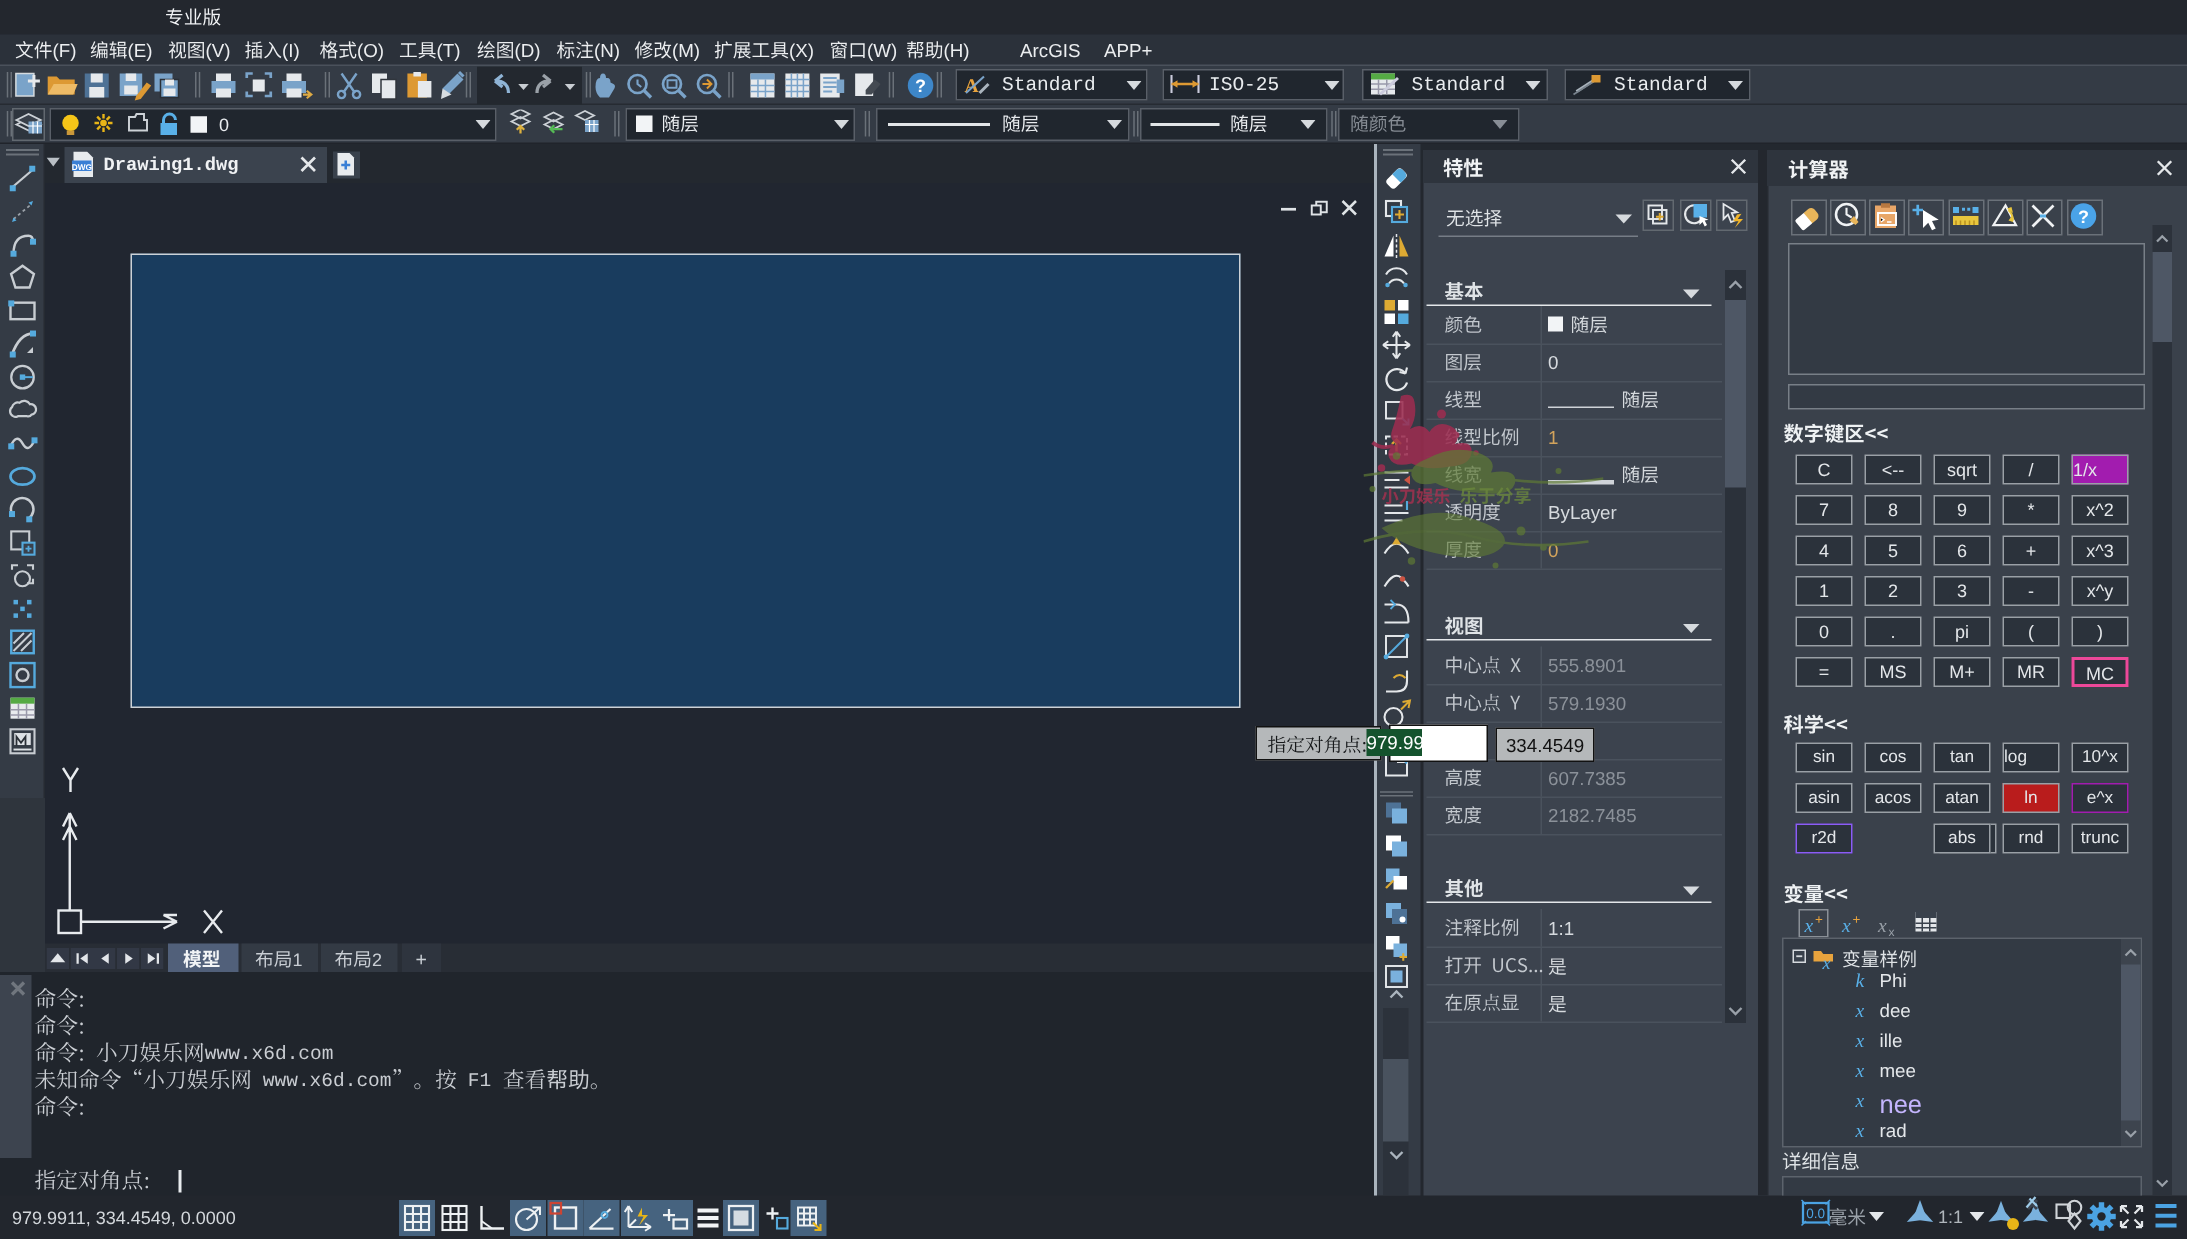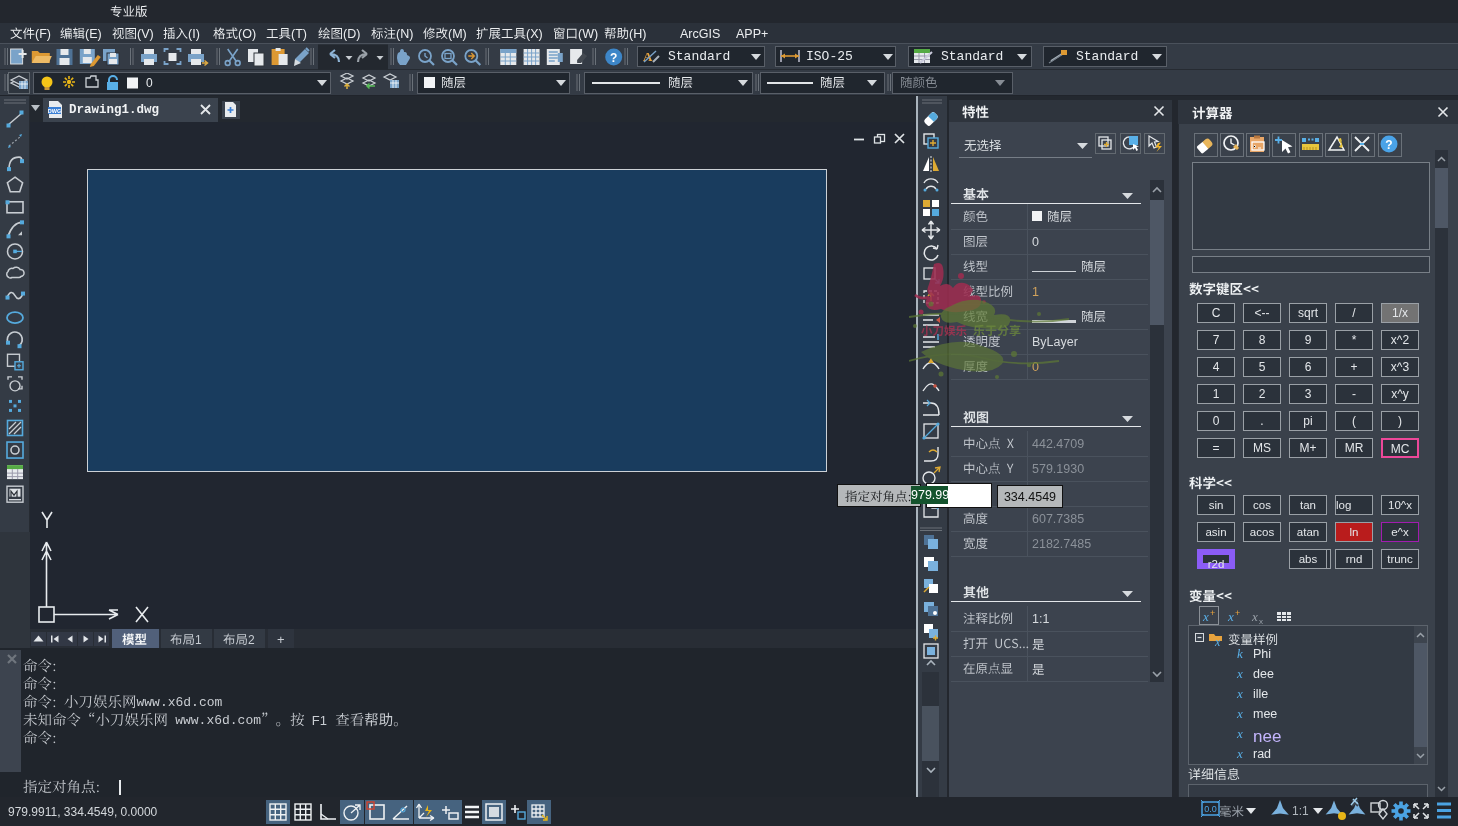--- a/index.html
+++ b/index.html
@@ -412,21 +412,21 @@
     <div class="ab" style="left:248px;top:633px;font-size:12px;color:#c9ced4">2</div>
     <div class="ab" style="left:268px;top:629px;width:26px;height:19px;background:#2e343e"></div>
     <div class="ab" style="left:277px;top:632px;font-size:13px;color:#c9ced4">+</div>
     <div class="ab" style="left:0;top:648px;width:916px;height:149px;background:#20252c"></div>
     <div class="ab" style="left:0;top:650px;width:21px;height:122px;background:#3d444f"></div>
     <svg class="ab" style="left:7px;top:654px" width="10" height="10" viewBox="0 0 10 10">
       <path d="M1 1 L9 9 M9 1 L1 9" stroke="#70767e" stroke-width="2.2"></path>
     </svg>
     <div class="ab" style="left:136.5px;top:695px;font-size:13px;color:#c9cdd2;font-family:'Liberation Mono',monospace">www.x6d.com</div>
     <div class="ab" style="left:175.2px;top:713px;font-size:13px;color:#c9cdd2;font-family:'Liberation Mono',monospace">www.x6d.com</div>
-    <div class="ab" style="left:311.8px;top:713px;font-size:13px;color:#c9cdd2;font-family:Liberation Sans, sans-serif">F1 </div>
+    <div class="ab" style="left:311.8px;top:713px;font-size:13px;color:#c9cdd2;font-family:Liberation Mono, monospace">F1 </div>
     <div class="ab" style="left:119px;top:780px;width:1.6px;height:15px;background:#e8ebee"></div>
     <div class="ab" style="left:0;top:797px;width:1458px;height:29px;background:#22262d"></div>
     <div class="ab" style="left:8px;top:805px;font-size:12px;color:#d3d7db">979.9911, 334.4549, 0.0000</div>
     <svg class="ab" style="left:0;top:0" width="620" height="826" viewBox="0 0 620 826">
       <rect x="266" y="800" width="24" height="24" fill="#46637f"></rect>
       <g transform="translate(278,812)">
         <g stroke="#eef1f3" stroke-width="1.4" fill="none">
           <rect x="-8" y="-8" width="16" height="16"></rect>
           <path d="M-8 -2.7 h16 M-8 2.7 h16 M-2.7 -8 v16 M2.7 -8 v16"></path>
         </g>
@@ -713,21 +713,21 @@
     <div class="ab" style="left:1032px;top:235px;font-size:12.5px;color:#d6dade">0</div>
     <div class="ab" style="left:1032px;top:271px;width:44px;height:1.3px;background:#cfd3d8"></div>
     <div class="ab" style="left:1032px;top:285px;font-size:12.5px;color:#d2a35c">1</div>
     <div class="ab" style="left:1032px;top:320px;width:44px;height:2.5px;background:#cfd3d8"></div>
     <div class="ab" style="left:1032px;top:335px;font-size:12.5px;color:#d6dade">ByLayer</div>
     <div class="ab" style="left:1032px;top:360px;font-size:12.5px;color:#d2a35c">0</div>
     <svg class="ab" style="left:1121px;top:415px" width="13" height="8" viewBox="0 0 13 8">
       <path d="M1 1 h11 l-5.5 6 z" fill="#d6dade"></path>
     </svg>
     <div class="ab" style="left:951px;top:426px;width:190px;height:1px;background:#e4e7ea"></div>
-    <div class="ab" style="left:1032px;top:437px;font-size:12.5px;color:#8b9199">442.4709</div>
+    <div class="ab" style="left:1032px;top:437px;font-size:12.5px;color:#8b9199">555.8901</div>
     <div class="ab" style="left:1032px;top:462px;font-size:12.5px;color:#8b9199">579.1930</div>
     <div class="ab" style="left:1032px;top:512px;font-size:12.5px;color:#8b9199">607.7385</div>
     <div class="ab" style="left:1032px;top:537px;font-size:12.5px;color:#8b9199">2182.7485</div>
     <svg class="ab" style="left:1121px;top:590px" width="13" height="8" viewBox="0 0 13 8">
       <path d="M1 1 h11 l-5.5 6 z" fill="#d6dade"></path>
     </svg>
     <div class="ab" style="left:951px;top:601px;width:190px;height:1px;background:#e4e7ea"></div>
     <div class="ab" style="left:1032px;top:612px;font-size:12.5px;color:#d6dade">1:1</div>
     <div class="ab" style="left:951px;top:229px;width:197px;height:1px;background:#4a525d"></div>
     <div class="ab" style="left:1027px;top:204px;width:1px;height:25px;background:#4a525d"></div>
@@ -827,21 +827,21 @@
         <circle cx="11" cy="11" r="8.5" fill="#4aa3e8"></circle>
         <text x="11" y="15.5" text-anchor="middle" font-size="12" font-weight="bold" fill="#fff" font-family="Liberation Sans">?</text>
       </g>
     </svg>
     <div class="ab" style="left:1192px;top:162px;width:238px;height:88px;background:#333a44;border:1px solid #787f87"></div>
     <div class="ab" style="left:1192px;top:256px;width:238px;height:17px;background:#333a44;border:1px solid #787f87"></div>
     <div class="ab" style="left:1197px;top:303px;width:38px;height:20px;background:#2b323b;border:1px solid #9aa0a6;color:#e4e7ea;font-size:12px;text-align:center;line-height:18px">C</div>
     <div class="ab" style="left:1243px;top:303px;width:38px;height:20px;background:#2b323b;border:1px solid #9aa0a6;color:#e4e7ea;font-size:12px;text-align:center;line-height:18px">&lt;--</div>
     <div class="ab" style="left:1289px;top:303px;width:38px;height:20px;background:#2b323b;border:1px solid #9aa0a6;color:#e4e7ea;font-size:12px;text-align:center;line-height:18px">sqrt</div>
     <div class="ab" style="left:1335px;top:303px;width:38px;height:20px;background:#2b323b;border:1px solid #9aa0a6;color:#e4e7ea;font-size:12px;text-align:center;line-height:18px">/</div>
-    <div class="ab" style="left:1381px;top:303px;width:38px;height:20px;background:#737373;border:1px solid #9aa0a6;color:#e4e7ea;font-size:12px;text-align:center;line-height:18px">1/x</div>
+    <div class="ab" style="left:1381px;top:303px;width:38px;height:20px;background:#a21caf;border:1px solid #9aa0a6;color:#e4e7ea;font-size:12px;text-align:left;line-height:18px">1/x</div>
     <div class="ab" style="left:1197px;top:330px;width:38px;height:20px;background:#2b323b;border:1px solid #9aa0a6;color:#e4e7ea;font-size:12px;text-align:center;line-height:18px">7</div>
     <div class="ab" style="left:1243px;top:330px;width:38px;height:20px;background:#2b323b;border:1px solid #9aa0a6;color:#e4e7ea;font-size:12px;text-align:center;line-height:18px">8</div>
     <div class="ab" style="left:1289px;top:330px;width:38px;height:20px;background:#2b323b;border:1px solid #9aa0a6;color:#e4e7ea;font-size:12px;text-align:center;line-height:18px">9</div>
     <div class="ab" style="left:1335px;top:330px;width:38px;height:20px;background:#2b323b;border:1px solid #9aa0a6;color:#e4e7ea;font-size:12px;text-align:center;line-height:18px">*</div>
     <div class="ab" style="left:1381px;top:330px;width:38px;height:20px;background:#2b323b;border:1px solid #9aa0a6;color:#e4e7ea;font-size:12px;text-align:center;line-height:18px">x^2</div>
     <div class="ab" style="left:1197px;top:357px;width:38px;height:20px;background:#2b323b;border:1px solid #9aa0a6;color:#e4e7ea;font-size:12px;text-align:center;line-height:18px">4</div>
     <div class="ab" style="left:1243px;top:357px;width:38px;height:20px;background:#2b323b;border:1px solid #9aa0a6;color:#e4e7ea;font-size:12px;text-align:center;line-height:18px">5</div>
     <div class="ab" style="left:1289px;top:357px;width:38px;height:20px;background:#2b323b;border:1px solid #9aa0a6;color:#e4e7ea;font-size:12px;text-align:center;line-height:18px">6</div>
     <div class="ab" style="left:1335px;top:357px;width:38px;height:20px;background:#2b323b;border:1px solid #9aa0a6;color:#e4e7ea;font-size:12px;text-align:center;line-height:18px">+</div>
     <div class="ab" style="left:1381px;top:357px;width:38px;height:20px;background:#2b323b;border:1px solid #9aa0a6;color:#e4e7ea;font-size:12px;text-align:center;line-height:18px">x^3</div>
@@ -863,21 +863,21 @@
     <div class="ab" style="left:1197px;top:495px;width:38px;height:20px;background:#2b323b;border:1px solid #9aa0a6;color:#e4e7ea;font-size:11.5px;text-align:center;line-height:18px">sin</div>
     <div class="ab" style="left:1243px;top:495px;width:38px;height:20px;background:#2b323b;border:1px solid #9aa0a6;color:#e4e7ea;font-size:11.5px;text-align:center;line-height:18px">cos</div>
     <div class="ab" style="left:1289px;top:495px;width:38px;height:20px;background:#2b323b;border:1px solid #9aa0a6;color:#e4e7ea;font-size:11.5px;text-align:center;line-height:18px">tan</div>
     <div class="ab" style="left:1335px;top:495px;width:38px;height:20px;background:#2b323b;border:1px solid #9aa0a6;color:#e4e7ea;font-size:11.5px;text-align:left;line-height:18px">log</div>
     <div class="ab" style="left:1381px;top:495px;width:38px;height:20px;background:#2b323b;border:1px solid #9aa0a6;color:#e4e7ea;font-size:11.5px;text-align:center;line-height:18px">10^x</div>
     <div class="ab" style="left:1197px;top:522px;width:38px;height:20px;background:#2b323b;border:1px solid #9aa0a6;color:#e4e7ea;font-size:11.5px;text-align:center;line-height:18px">asin</div>
     <div class="ab" style="left:1243px;top:522px;width:38px;height:20px;background:#2b323b;border:1px solid #9aa0a6;color:#e4e7ea;font-size:11.5px;text-align:center;line-height:18px">acos</div>
     <div class="ab" style="left:1289px;top:522px;width:38px;height:20px;background:#2b323b;border:1px solid #9aa0a6;color:#e4e7ea;font-size:11.5px;text-align:center;line-height:18px">atan</div>
     <div class="ab" style="left:1335px;top:522px;width:38px;height:20px;background:#b91c1c;border:1px solid #9aa0a6;color:#e4e7ea;font-size:11.5px;text-align:center;line-height:18px">ln</div>
     <div class="ab" style="left:1381px;top:522px;width:38px;height:20px;background:#2b323b;border:1px solid #a21caf;color:#e4e7ea;font-size:11.5px;text-align:center;line-height:18px">e^x</div>
-    <div class="ab" style="left:1197px;top:549px;width:38px;height:20px;background:#2b323b;border:6px solid #8b5cf6;color:#e4e7ea;font-size:11.5px;text-align:center;line-height:18px">r2d</div>
+    <div class="ab" style="left:1197px;top:549px;width:38px;height:20px;background:#2b323b;border:1px solid #8b5cf6;color:#e4e7ea;font-size:11.5px;text-align:center;line-height:18px">r2d</div>
     <div class="ab" style="left:1293px;top:549px;width:38px;height:20px;background:#2b323b;border:1px solid #9aa0a6;color:#e4e7ea;font-size:11.5px;text-align:left;line-height:18px">d2r</div>
     <div class="ab" style="left:1289px;top:549px;width:38px;height:20px;background:#2b323b;border:1px solid #9aa0a6;color:#e4e7ea;font-size:11.5px;text-align:center;line-height:18px">abs</div>
     <div class="ab" style="left:1335px;top:549px;width:38px;height:20px;background:#2b323b;border:1px solid #9aa0a6;color:#e4e7ea;font-size:11.5px;text-align:center;line-height:18px">rnd</div>
     <div class="ab" style="left:1381px;top:549px;width:38px;height:20px;background:#2b323b;border:1px solid #9aa0a6;color:#e4e7ea;font-size:11.5px;text-align:center;line-height:18px">trunc</div>
     <div class="ab" style="left:1199px;top:606px;width:20px;height:19px;border:1px solid #8a9097"></div>
     <svg class="ab" style="left:0;top:0" width="1458" height="700" viewBox="0 0 1458 700">
       <text x="1203" y="621" font-size="13" font-style="italic" fill="#59b0e8" font-family="Liberation Serif">x</text>
       <text x="1210" y="616" font-size="9" fill="#e8a33d" font-family="Liberation Sans">+</text>
       <text x="1228" y="621" font-size="13" font-style="italic" fill="#59b0e8" font-family="Liberation Serif">x</text>
       <text x="1235" y="616" font-size="9" fill="#e8a33d" font-family="Liberation Sans">+</text>

